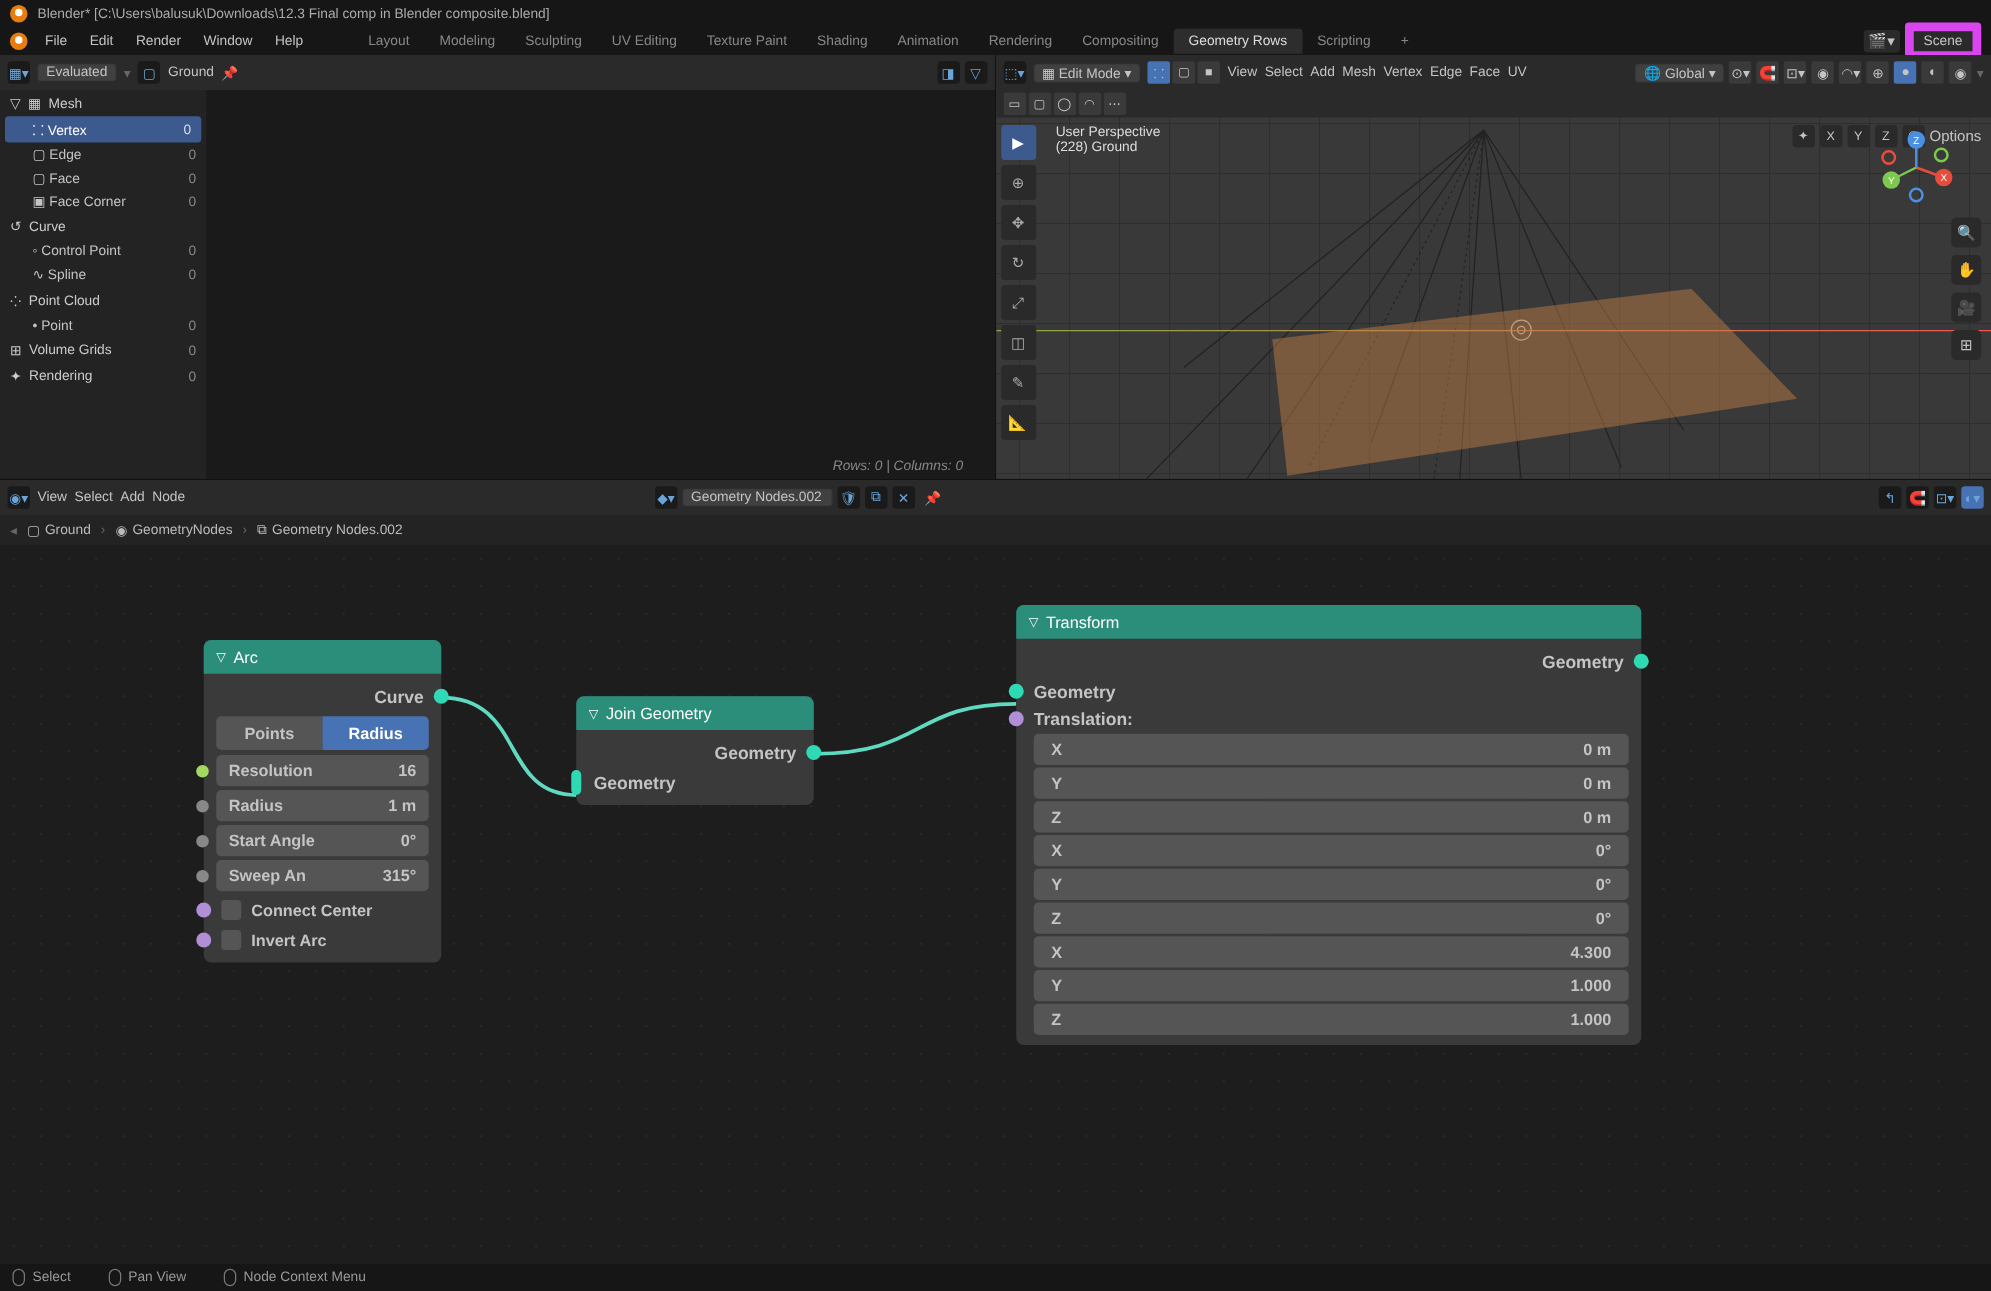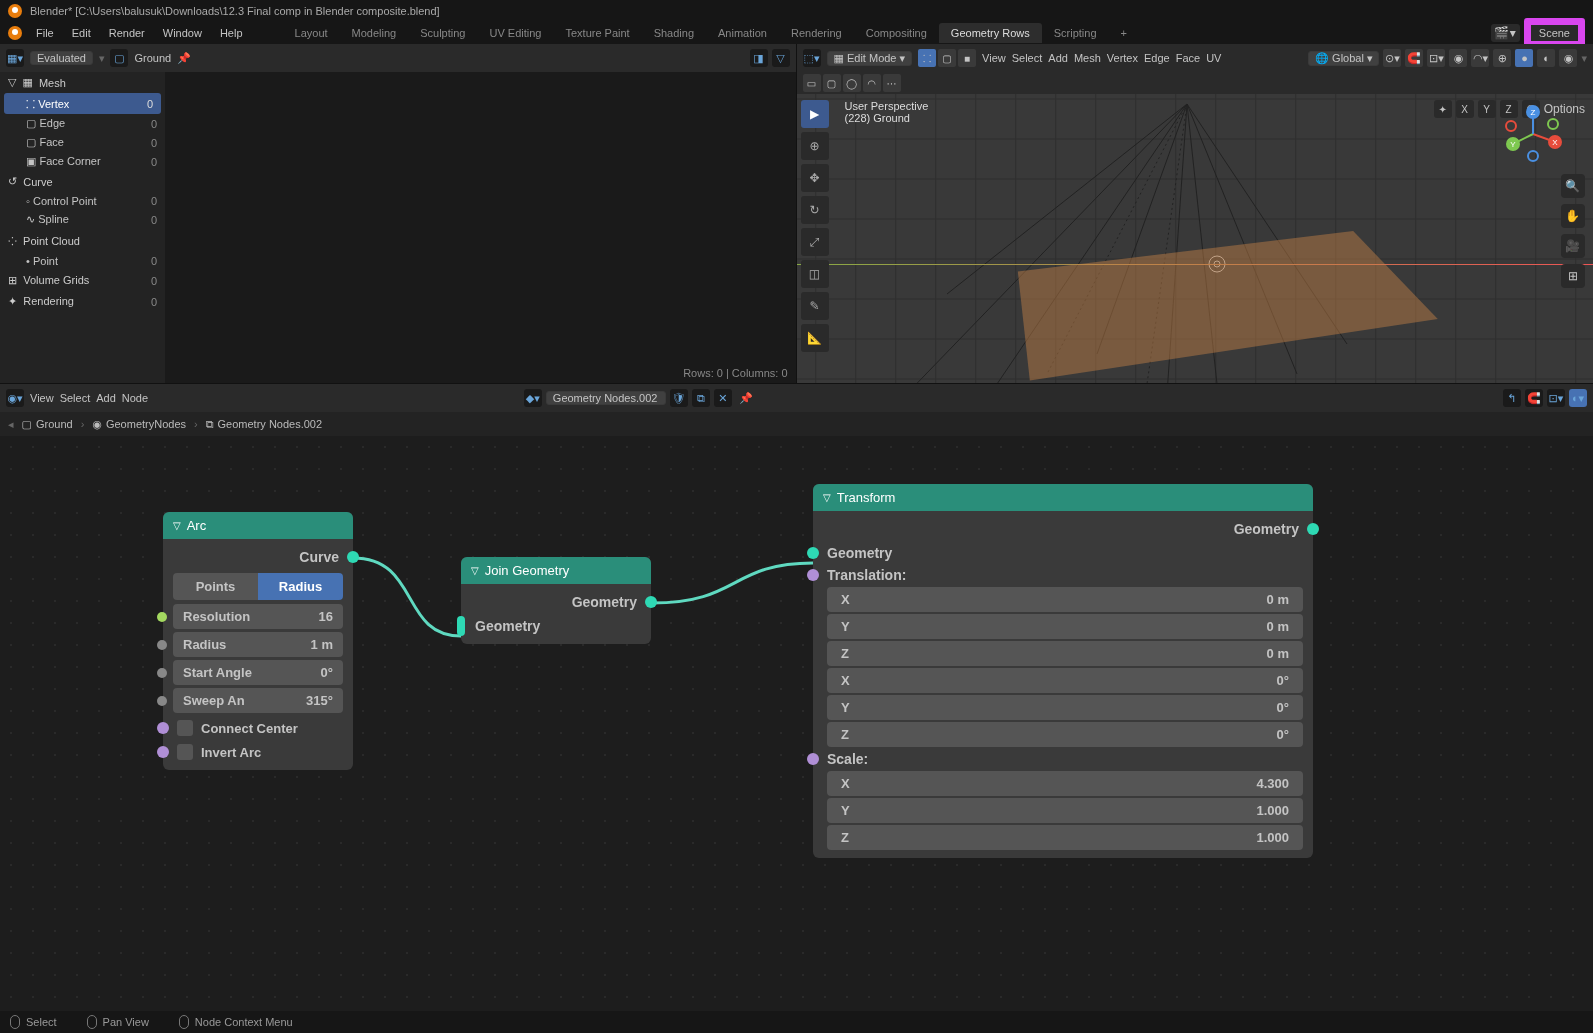--- a/index.html
+++ b/index.html
@@ -28,21 +28,21 @@
 .panel-header .dropdown { background: #404040; border: 1px solid #3a3a3a; border-radius: 3px; padding: 0 6px; }
 .panel-header .icon-btn { width: 18px; height: 18px; background: #1a1a1a; border-radius: 3px; display: flex; align-items: center; justify-content: center; color: #6aa5d9; }
 .spreadsheet-body { flex: 1; display: flex; }
 .domain-tree { width: 165px; background: #232323; padding: 0; }
 .domain-tree .section-head { padding: 4px 8px; display: flex; align-items: center; gap: 6px; font-size: 11px; color: #ccc; }
 .domain-tree .item { padding: 3px 8px 3px 26px; display: flex; align-items: center; gap: 6px; font-size: 11px; justify-content: space-between; cursor: pointer; }
 .domain-tree .item.active { background: #3d5a8f; color: #fff; border-radius: 3px; margin: 0 4px; padding-left: 22px; }
 .domain-tree .item .count { color: #888; }
 .domain-tree .item.active .count { color: #ddd; }
 .spreadsheet-content { flex: 1; background: #1a1a1a; position: relative; }
-.spreadsheet-footer { position: absolute; bottom: 4px; right: 8px; font-size: 11px; color: #888; }
+.spreadsheet-footer { position: absolute; bottom: 4px; right: 25px; font-size: 11px; color: #888; font-style: italic; }
 
 
 .viewport { background: #393939; border-bottom: 1px solid #111; position: relative; overflow: hidden; }
 .viewport .panel-header { background: #2a2a2a; position: relative; z-index: 5; }
 .viewport-secondheader { height: 22px; background: #2a2a2a; display: flex; align-items: center; padding: 0 6px; gap: 4px; position: relative; z-index: 5; }
 .snap-icons { display: flex; gap: 2px; }
 .snap-icons .ico { width: 18px; height: 18px; background: #3a3a3a; border-radius: 2px; display: flex; align-items: center; justify-content: center; font-size: 10px; }
 .viewport-canvas { position: absolute; inset: 0; top: 50px; background: #393939; background-image:
   linear-gradient(#2d2d2d 1px, transparent 1px),
   linear-gradient(90deg, #2d2d2d 1px, transparent 1px);
@@ -418,21 +418,20 @@
             </div>
           <div class="vec-field">
               <span>Y</span>
               <span>0°</span>
             </div>
           <div class="vec-field">
               <span>Z</span>
               <span>0°</span>
             </div>
 
-          <div class="vec-label"><span class="socket-in purple"></span><span>Scale:</span></div>
           <div class="vec-field">
               <span>X</span>
               <span>4.300</span>
             </div>
           <div class="vec-field">
               <span>Y</span>
               <span>1.000</span>
             </div>
           <div class="vec-field">
               <span>Z</span>

